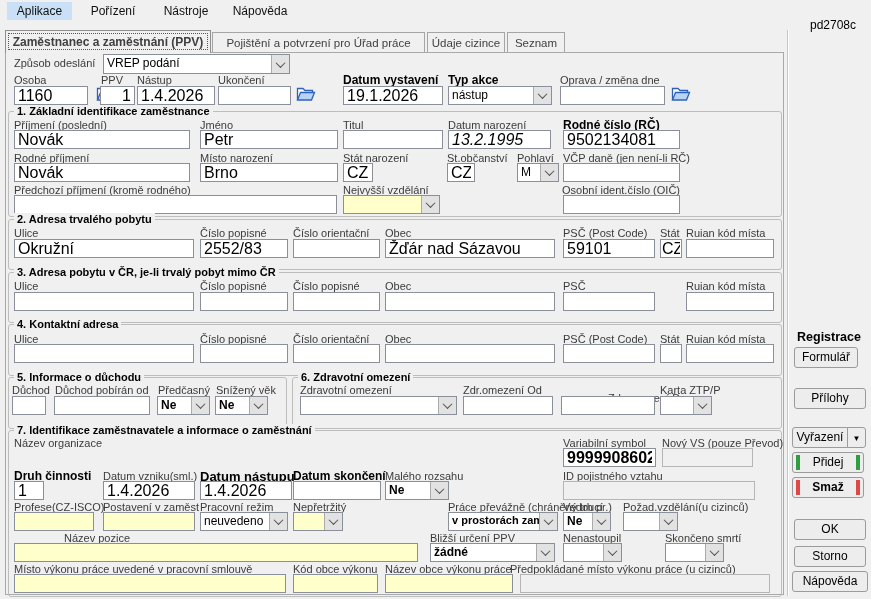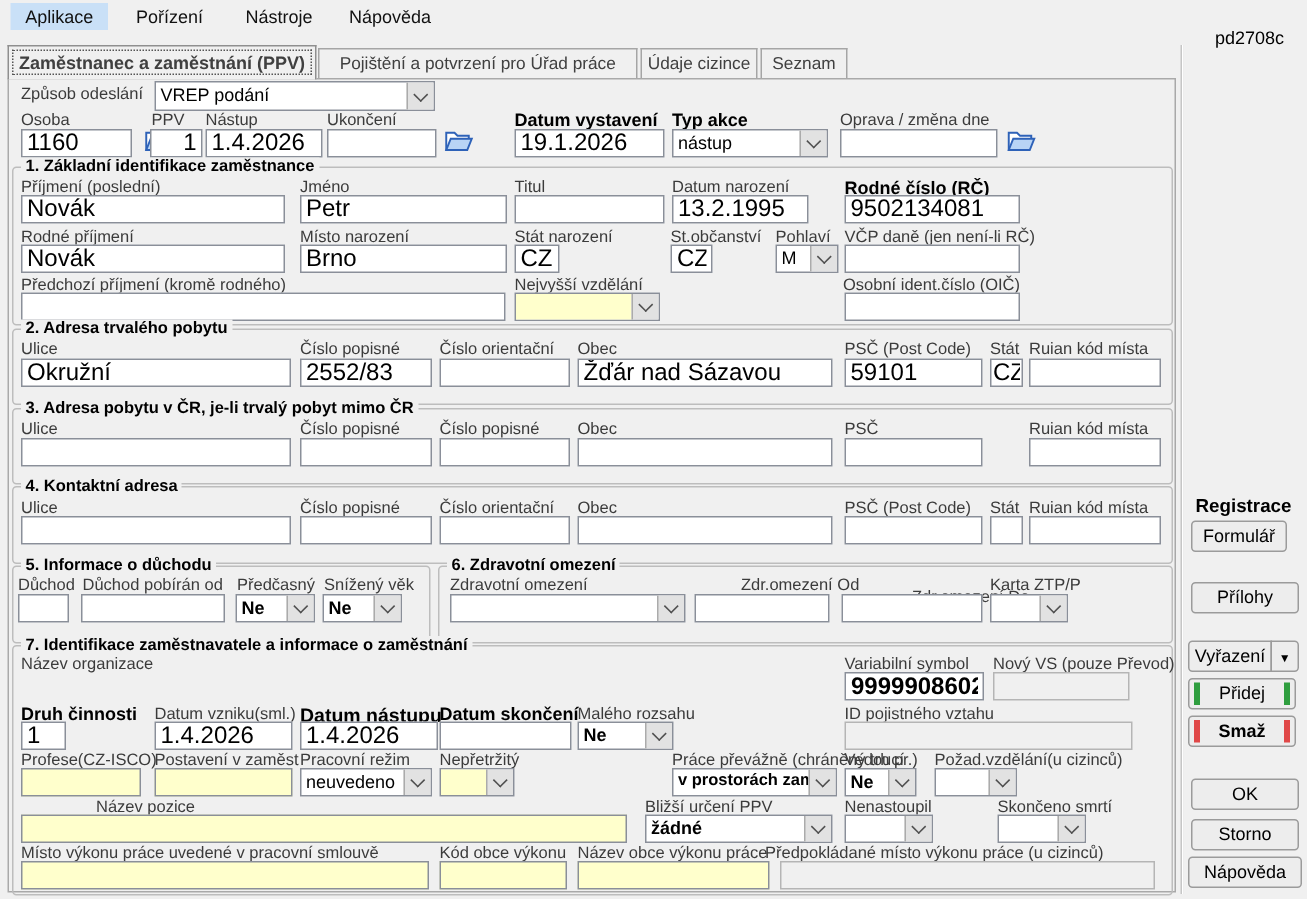--- a/index.html
+++ b/index.html
@@ -105,21 +105,21 @@
   <div class="ttl" style="left:14px;top:105px;">1. Základní identifikace zaměstnance</div>
 
   <div class="lbl" style="left:14px;top:119px;">Příjmení (poslední)</div>
   <div class="lbl" style="left:200px;top:119px;">Jméno</div>
   <div class="lbl" style="left:343px;top:119px;">Titul</div>
   <div class="lbl" style="left:448px;top:119px;">Datum narození</div>
   <div class="lbl b" style="left:563px;top:118px;font-size:12px;text-align:center;">Rodné číslo (RČ)</div>
   <input class="fld" style="left: 14px; top: 130px; width: 176px;" value="Novák">
   <input class="fld" style="left: 200px; top: 130px; width: 138px;" value="Petr">
   <input class="fld" style="left: 343px; top: 130px; width: 100px;">
-  <input class="fld" style="left: 448px; top: 130px; width: 91px;" value="13.2.1995">
+  <input class="fld" style="left: 448px; top: 130px; width: 103px; font-style: italic;" value="13.2.1995">
   <input class="fld" style="left: 563px; top: 130px; width: 117px;" value="9502134081">
 
   <div class="lbl" style="left:14px;top:152px;">Rodné příjmení</div>
   <div class="lbl" style="left:200px;top:152px;">Místo narození</div>
   <div class="lbl" style="left:343px;top:152px;">Stát narození</div>
   <div class="lbl" style="left:447px;top:152px;">St.občanství</div>
   <div class="lbl" style="left:517px;top:152px;">Pohlaví</div>
   <div class="lbl" style="left:563px;top:152px;">VČP daně (jen není-li RČ)</div>
   <input class="fld" style="left: 14px; top: 163px; width: 176px;" value="Novák">
   <input class="fld" style="left: 200px; top: 163px; width: 138px;" value="Brno">
@@ -211,21 +211,21 @@
   <div class="cmb" style="left:215px;top:396px;width:53px;">
     <span class="val" style="font-weight:bold;">Ne</span>
     <span class="btn">
         <span class="chev"></span>
       </span>
   </div>
 
   <div class="grp" style="left:292px;top:377px;width:488px;height:50px;"></div>
   <div class="ttl" style="left:298px;top:371px;">6. Zdravotní omezení</div>
   <div class="lbl" style="left:300px;top:384px;">Zdravotní omezení</div>
-  <div class="lbl" style="left:463px;top:384px;margin-left:31px;">Zdr.omezení Od</div>
+  <div class="lbl" style="left:463px;top:384px;">Zdr.omezení Od</div>
   <div class="lbl" style="left:561px;top:392px;margin-left:47px;">Zdr.omezení Do</div>
   <div class="lbl" style="left:660px;top:384px;">Karta ZTP/P</div>
   <div class="cmb" style="left:300px;top:396px;width:157px;">
     <span class="val"></span>
     <span class="btn">
         <span class="chev"></span>
       </span>
   </div>
   <input class="fld" style="left: 463px; top: 396px; width: 90px;">
   <input class="fld" style="left: 561px; top: 396px; width: 94px;">

